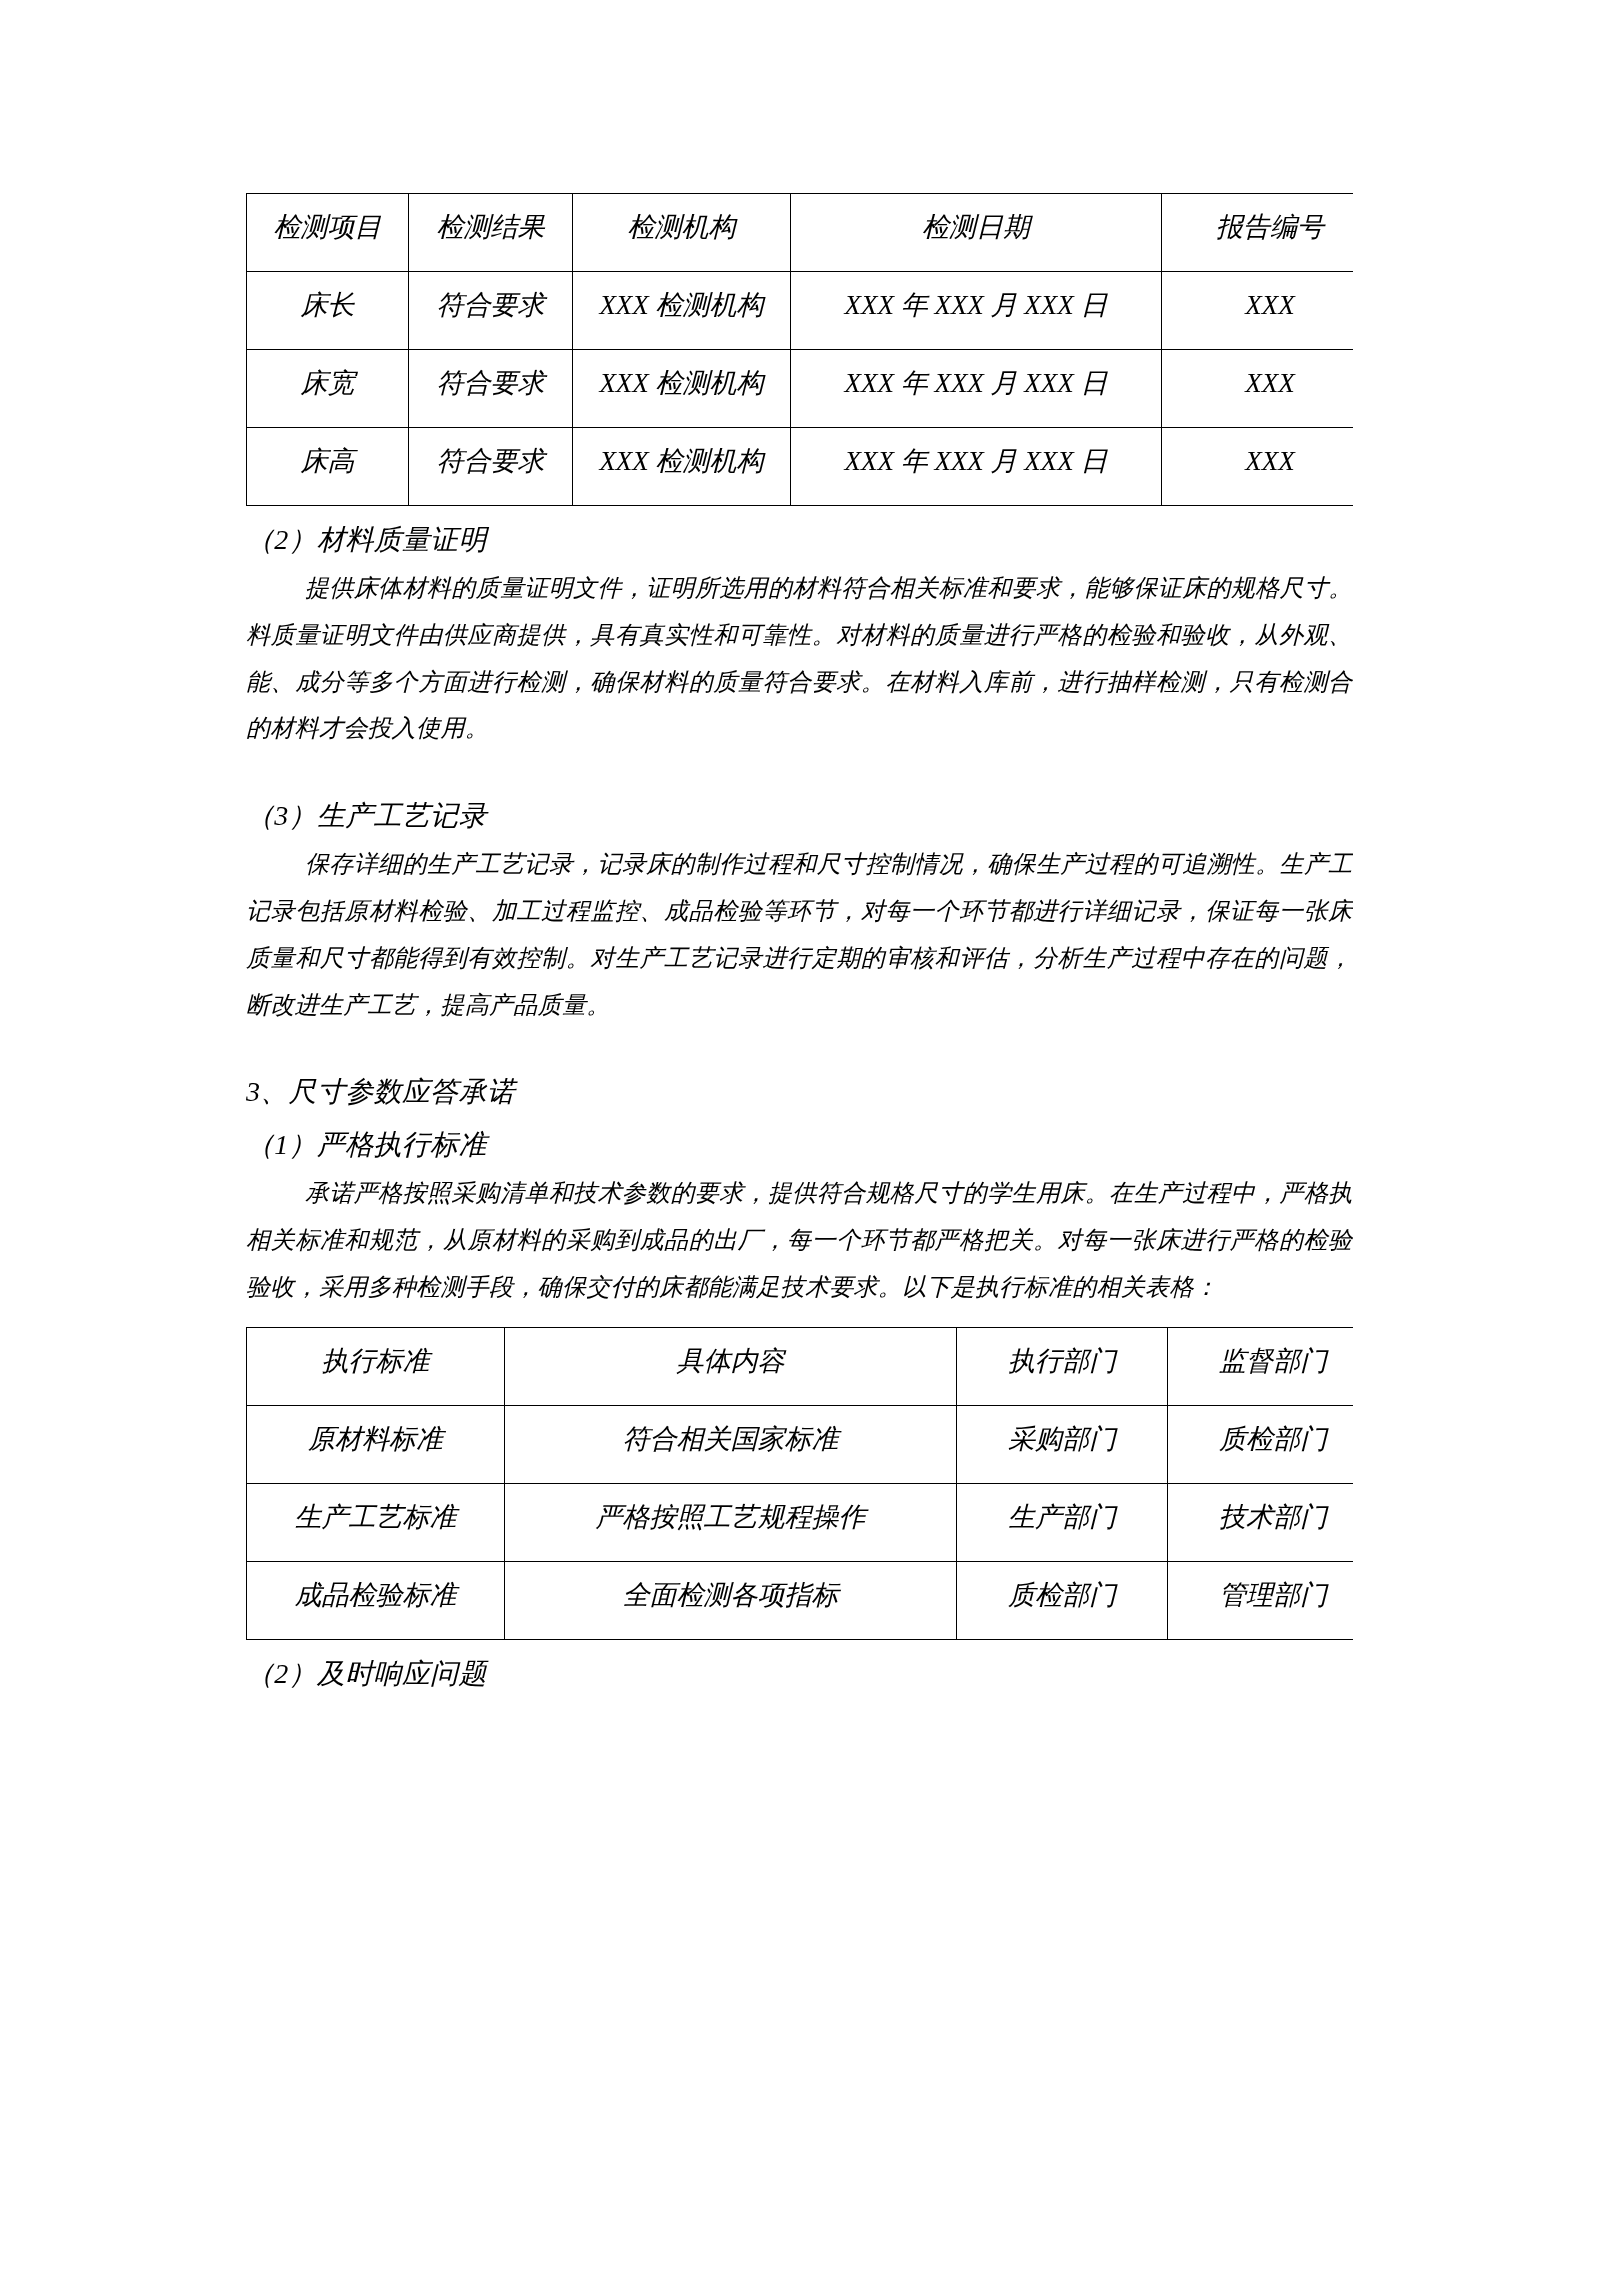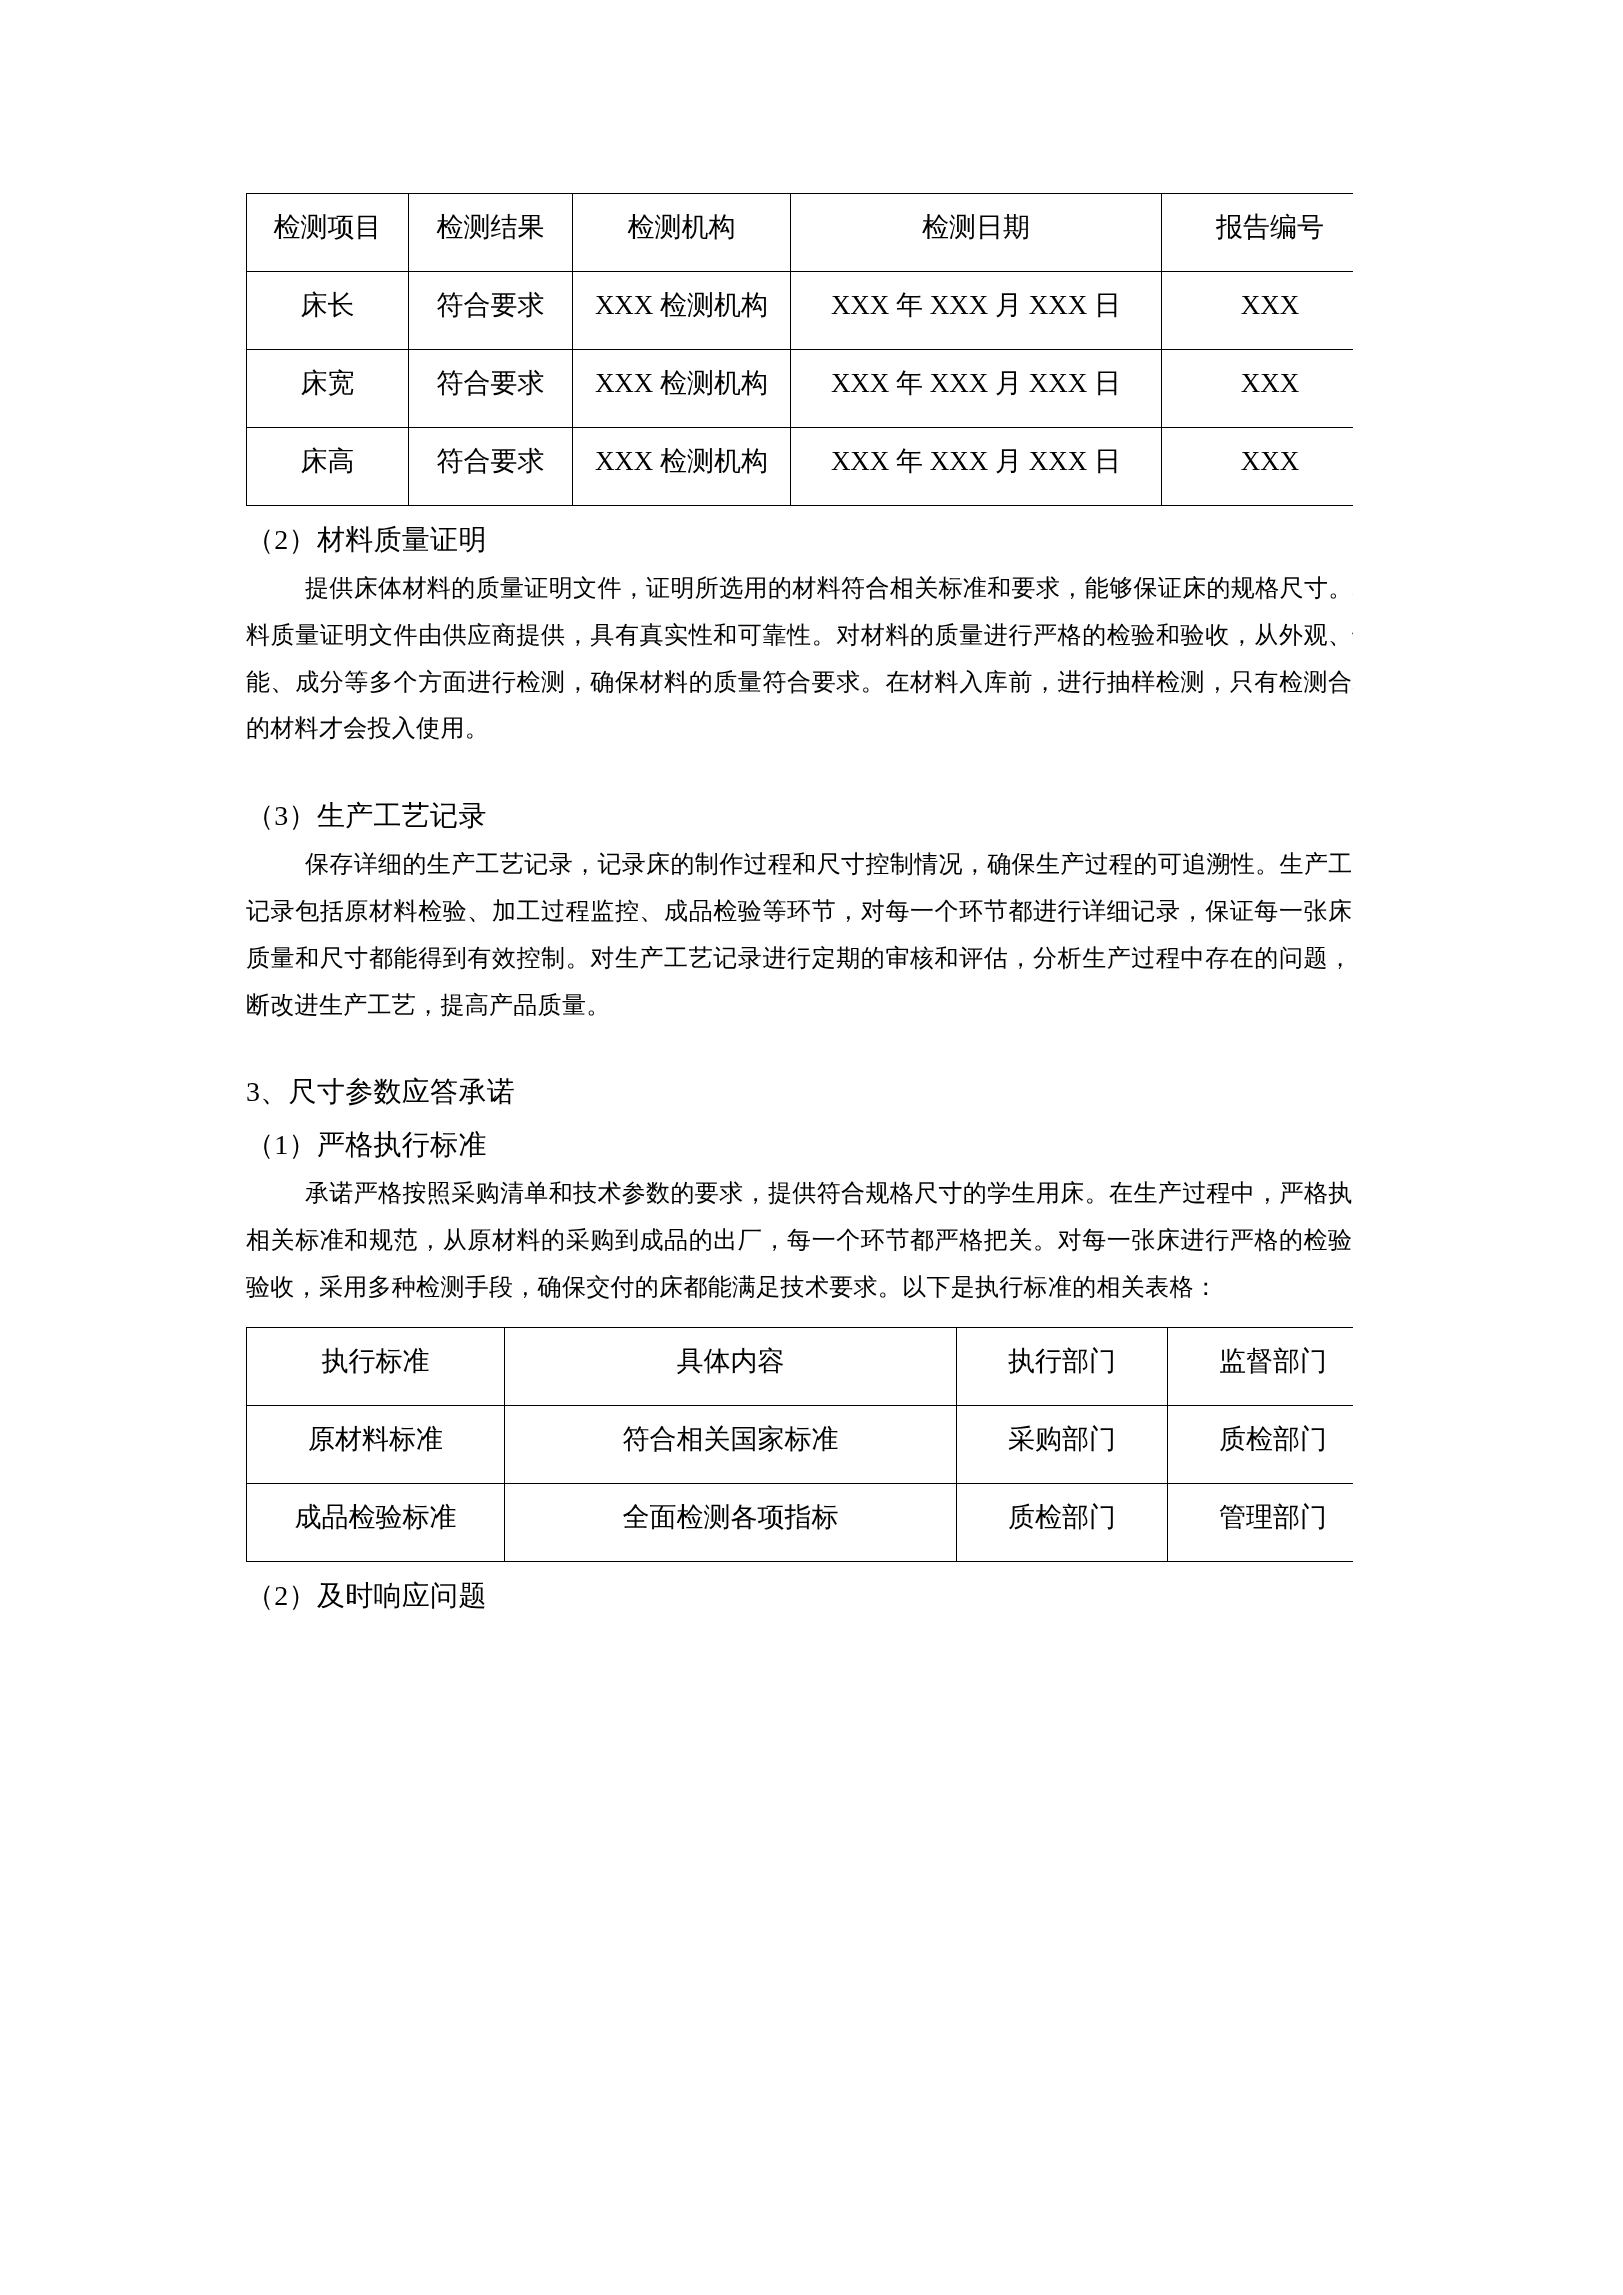--- a/index.html
+++ b/index.html
@@ -13,20 +13,21 @@
     color: #000000;
   }
   .page {
     position: relative;
     width: 1353px;
     height: 2295px;
     background: #ffffff;
     box-sizing: border-box;
     padding: 193px 246px 0 246px;
     overflow: hidden;
+    font-style: italic;
   }
   .content {
     width: 1131px;
   }
 
   
   table.doc-table {
     border-collapse: collapse;
     width: 1131px;
     table-layout: fixed;
@@ -163,20 +164,26 @@
         </tr>
       </thead>
       <tbody>
         <tr>
           <td>原材料标准</td>
           <td>符合相关国家标准</td>
           <td>采购部门</td>
           <td>质检部门</td>
         </tr>
         <tr>
+          <td>生产工艺标准</td>
+          <td>严格按照工艺规程操作</td>
+          <td>生产部门</td>
+          <td>技术部门</td>
+        </tr>
+        <tr>
           <td>成品检验标准</td>
           <td>全面检测各项指标</td>
           <td>质检部门</td>
           <td>管理部门</td>
         </tr>
       </tbody>
     </table>
 
     <div class="heading">（2）及时响应问题</div>
 

